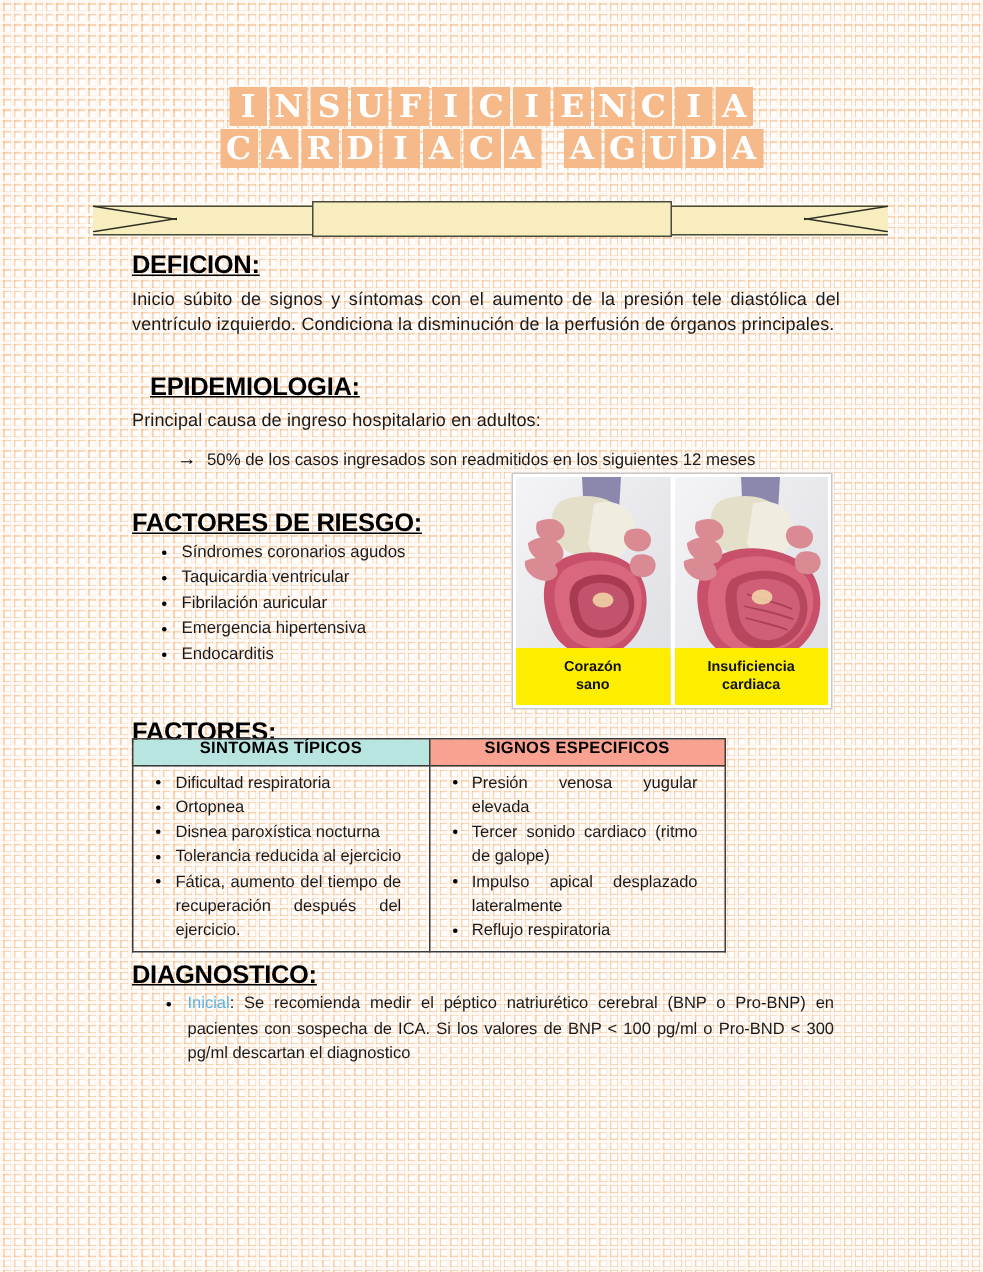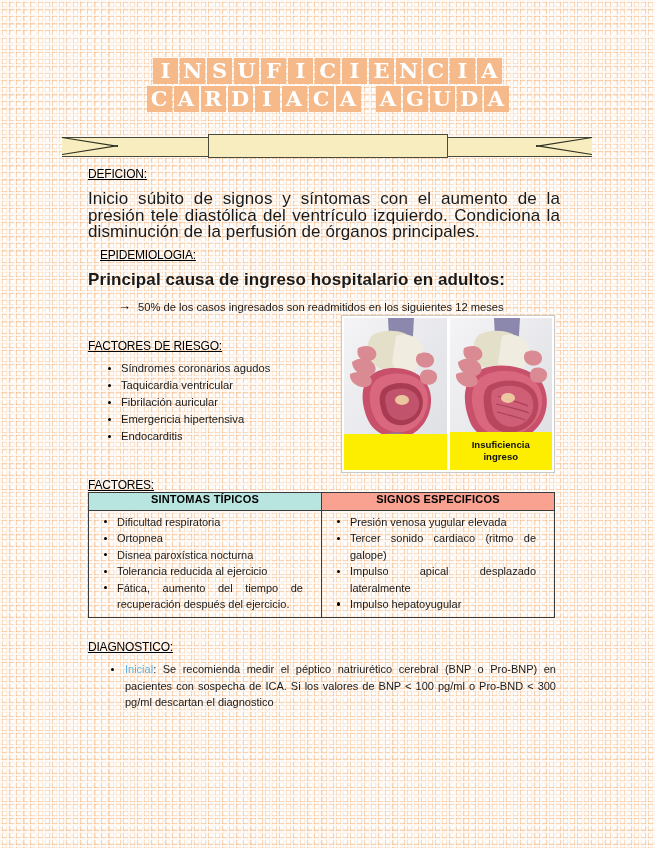--- a/index.html
+++ b/index.html
@@ -150,31 +150,31 @@
     height: 3px;
     background: #1b1b14;
   }
   .ribbon-fold.l { left: 146px; }
   .ribbon-fold.r { right: 146px; }
 
   
   .h-sec {
     position: absolute;
     font-family: "Liberation Sans", sans-serif;
-    font-size: 12px;
-    font-weight: 400;
+    font-size: 17px;
+    font-weight: 700;
     color: #000000;
     text-decoration: underline;
     letter-spacing: -0.2px;
     white-space: nowrap;
     text-align: center;
   }
   .para {
     position: absolute;
-    font-size: 17px;
+    font-size: 12px;
     color: #1a1a1a;
     line-height: 16.5px;
     text-align: justify;
     letter-spacing: 0.1px;
   }
   .para.nj { text-align: left; }
 
   ul.bl, ul.al {
     position: absolute;
     margin: 0;
@@ -249,21 +249,21 @@
     justify-content: center;
     font-family: "Liberation Sans", sans-serif;
   }
   .heart-svg { position: absolute; left: 0; top: 0; }
 
   
   .ctable {
     position: absolute;
     left: 88px;
     top: 492px;
-    width: 467px;
+    width: 396px;
     border: 1.4px solid #3b3b3b;
     border-collapse: collapse;
     background: rgba(255,255,255,0.0);
     table-layout: fixed;
   }
   .ctable th, .ctable td {
     border: 1.2px solid #3b3b3b;
     vertical-align: top;
     padding: 0;
   }
@@ -355,21 +355,21 @@
     <div class="ribbon-notch right"></div>
     <div class="ribbon-fold l"></div>
     <div class="ribbon-fold r"></div>
     <div class="ribbon-center"></div>
   </div>
 
   <div class="h-sec" style="left:88px; top:167px;">DEFICION:</div>
   <div class="para" style="left:88px; top:191px; width:472px;">Inicio súbito de signos y síntomas con el aumento de la presión tele diastólica del ventrículo izquierdo. Condiciona la disminución de la perfusión de órganos principales.</div>
 
   <div class="h-sec" style="left:100px; top:248px;">EPIDEMIOLOGIA:</div>
-  <div class="para nj" style="left:88px; top:272px; width:472px;font-weight:bold;">Principal causa de ingreso hospitalario en adultos:</div>
+  <div class="para nj" style="left:88px; top:272px; width:472px;">Principal causa de ingreso hospitalario en adultos:</div>
   <ul class="al" style="left:118px; top:299px; width:440px;">
     <li>50% de los casos ingresados son readmitidos en los siguientes 12 meses</li>
   </ul>
 
   <div class="h-sec" style="left:88px; top:339px;">FACTORES DE RIESGO:</div>
   <ul class="bl" style="left:104px; top:360px; width:240px;">
     <li>Síndromes coronarios agudos</li>
     <li>Taquicardia ventricular</li>
     <li>Fibrilación auricular</li>
     <li>Emergencia hipertensiva</li>
@@ -399,20 +399,24 @@
         <path d="M6 56 C14 52 24 54 27 60 C30 66 24 70 18 69 C11 68 5 62 6 56 Z" fill="#d98a92"></path>
         <path d="M14 30 C22 26 30 28 32 34 C34 40 28 44 22 43 C15 42 12 36 14 30 Z" fill="#d98a92"></path>
         <path d="M74 36 C82 32 90 36 90 42 C90 48 84 51 78 49 C72 47 70 40 74 36 Z" fill="#d98a92"></path>
         <path d="M80 52 C88 50 94 54 93 60 C92 66 86 68 80 66 C75 64 74 55 80 52 Z" fill="#d98a92"></path>
         <path d="M36 118 C48 112 64 114 70 122 L66 140 L40 140 Z" fill="#8b87ad" opacity="0.75"></path>
         <path d="M30 126 L48 134 L40 152 M74 128 L58 136 L64 152" stroke="#7e7a9e" stroke-width="2.5" fill="none" opacity="0.8"></path>
         <path d="M44 128 L52 140 L48 152" stroke="#b5495c" stroke-width="2" fill="none" opacity="0.8"></path>
         <ellipse cx="58" cy="82" rx="7" ry="5" fill="#f2d9a8" opacity="0.85"></ellipse>
         <rect x="0" y="116" width="104" height="38" fill="#fdee00"></rect>
       </svg>
+      <div class="fig-caption">
+        <span>Corazón</span>
+        <span>sano</span>
+      </div>
     </div>
 
     <div class="fig-half">
       <svg class="heart-svg" width="104" height="154" viewBox="0 0 104 154">
         <defs>
           <linearGradient id="bgB" x1="0" y1="0" x2="1" y2="1">
             <stop offset="0%" stop-color="#f4f4f6"></stop>
             <stop offset="100%" stop-color="#dcdde2"></stop>
           </linearGradient>
         </defs>
@@ -436,21 +440,21 @@
         <path d="M76 34 C84 30 92 34 92 40 C92 46 86 49 80 47 C74 45 72 38 76 34 Z" fill="#d98a92"></path>
         <path d="M84 50 C92 48 98 52 97 58 C96 64 90 66 84 64 C79 62 78 53 84 50 Z" fill="#d98a92"></path>
         <path d="M36 118 C48 112 64 114 70 122 L66 140 L40 140 Z" fill="#8b87ad" opacity="0.75"></path>
         <path d="M30 126 L48 134 L40 152 M74 128 L58 136 L64 152" stroke="#7e7a9e" stroke-width="2.5" fill="none" opacity="0.8"></path>
         <path d="M44 128 L52 140 L48 152" stroke="#b5495c" stroke-width="2" fill="none" opacity="0.8"></path>
         <ellipse cx="58" cy="80" rx="7" ry="5" fill="#f2d9a8" opacity="0.85"></ellipse>
         <rect x="0" y="116" width="104" height="38" fill="#fdee00"></rect>
       </svg>
       <div class="fig-caption">
         <span>Insuficiencia</span>
-        <span>ingreso</span>
+        <span>cardiaca</span>
       </div>
     </div>
   </div>
 
   <div class="h-sec" style="left:88px; top:478px;">FACTORES:</div>
 
   <table class="ctable">
     <tbody>
         <tr>
       <th class="sym">SINTOMAS TÍPICOS</th>
@@ -464,21 +468,21 @@
           <li>Disnea paroxística nocturna</li>
           <li>Tolerancia reducida al ejercicio</li>
           <li>Fática, aumento del tiempo de recuperación después del ejercicio.</li>
         </ul>
       </td>
       <td>
         <ul class="tl">
           <li>Presión venosa yugular elevada</li>
           <li>Tercer sonido cardiaco (ritmo de galope)</li>
           <li>Impulso apical desplazado lateralmente</li>
-          <li>Impulso hepatoyugular</li>
+          <li>Reflujo respiratoria</li>
         </ul>
       </td>
     </tr>
   </tbody>
     </table>
 
   <div class="h-sec" style="left:88px; top:640px;">DIAGNOSTICO:</div>
 
   <ul class="dl" style="left:104px; top:661px; width:452px;">
     <li>

